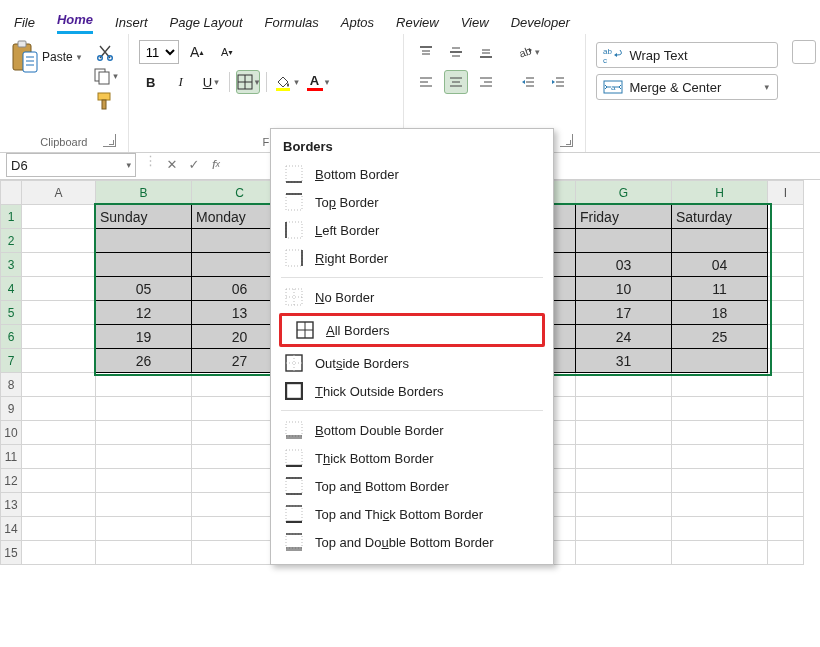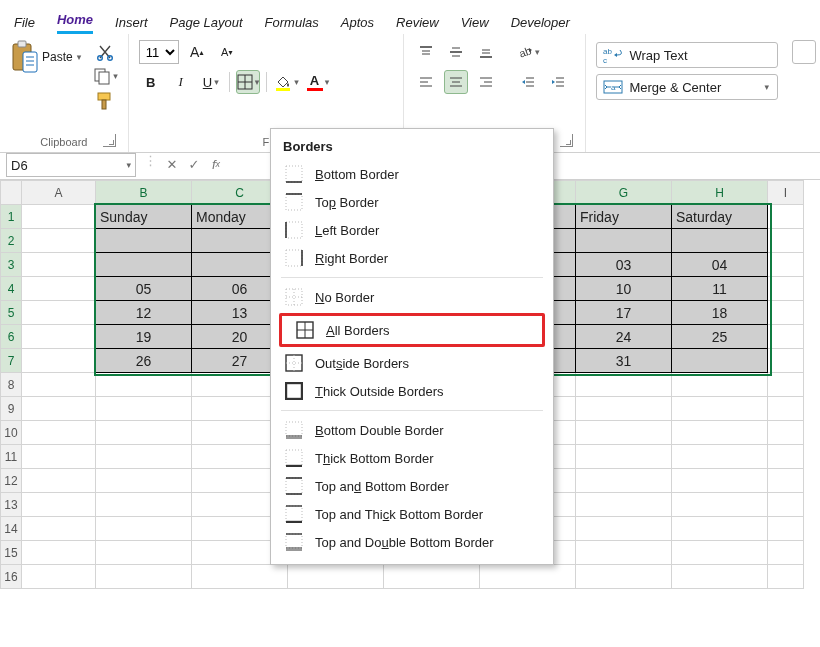--- a/index.html
+++ b/index.html
@@ -488,32 +488,20 @@
           <td></td>
           <td></td>
           <td></td>
           <td></td>
           <td></td>
           <td></td>
           <td></td>
           <td></td>
           <td></td>
         </tr>
-    <tr>
-          <th>16</th>
-          <td></td>
-          <td></td>
-          <td></td>
-          <td></td>
-          <td></td>
-          <td></td>
-          <td></td>
-          <td></td>
-          <td></td>
-        </tr>
   </tbody>
 </table>
 
 <div class="selbox" style="left:94px;top:23px;width:674px;height:169px;"></div>
 </div>
 
 <div class="dropdown">
   <div class="title">Borders</div>
   <div class="dd-item">
       <span class="bicon">

